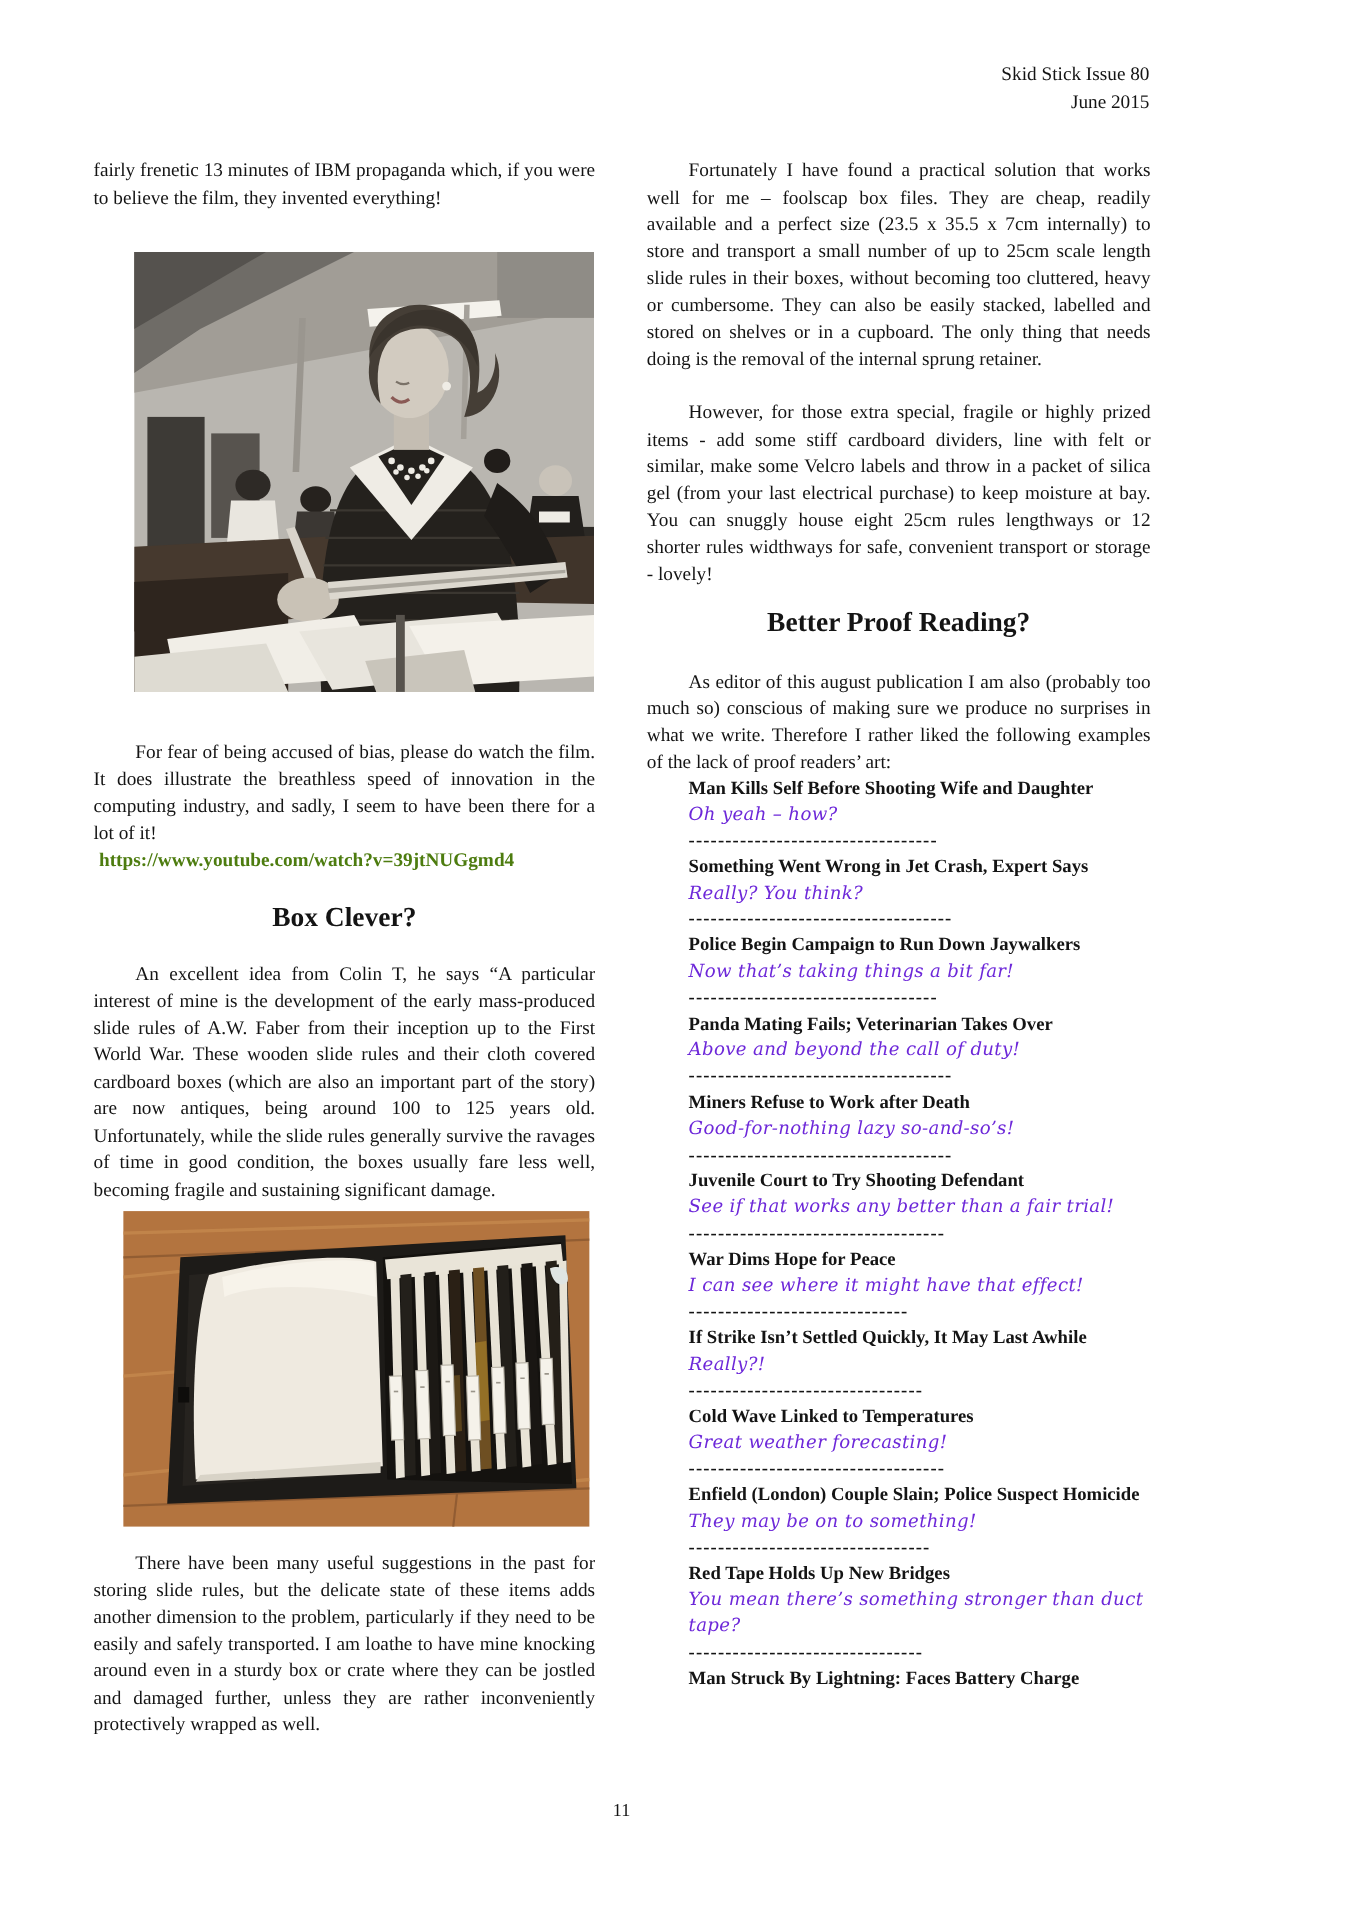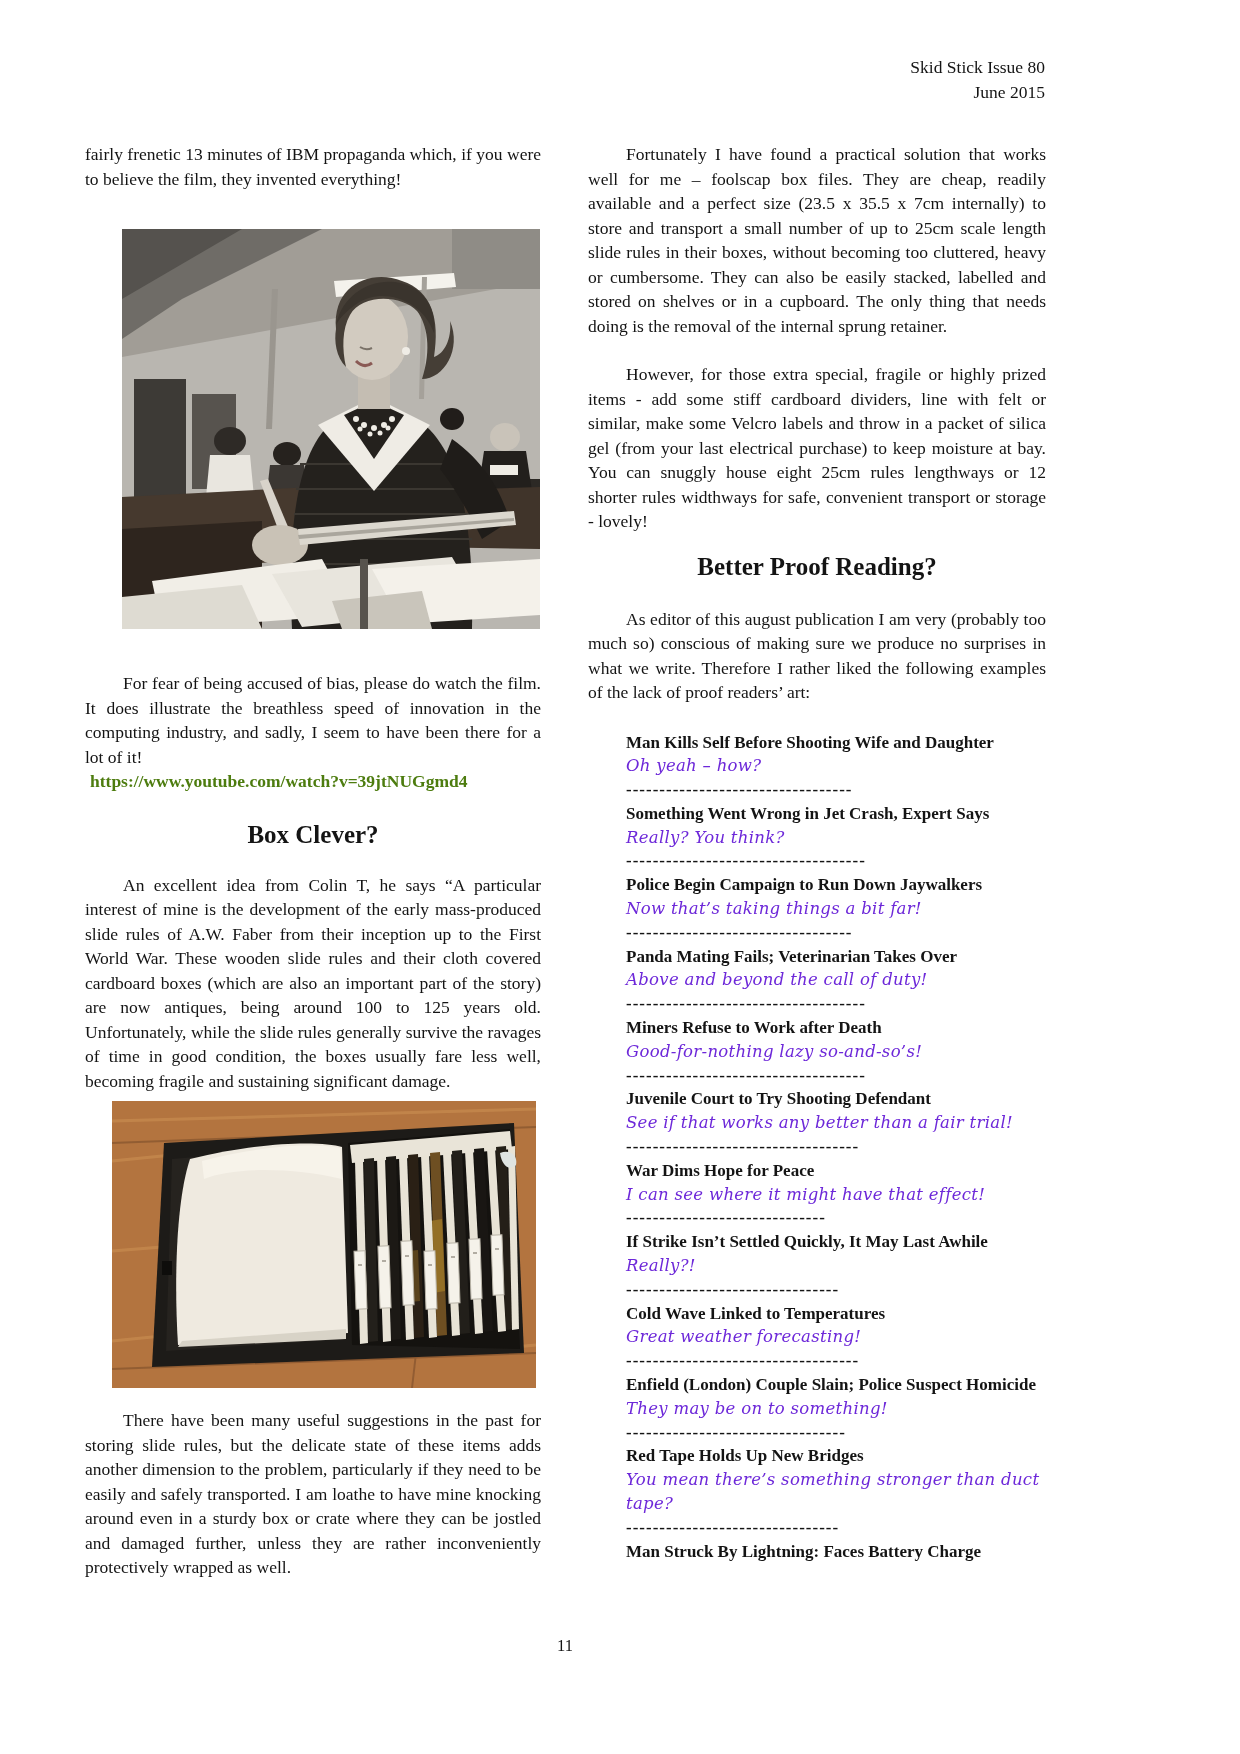--- a/index.html
+++ b/index.html
@@ -22,21 +22,21 @@
   }
   .section-heading{
     font-size:25px;font-weight:bold;text-align:center;margin:0;line-height:33px;
   }
   .photo{display:block;}
   .photo1{margin:38px 0 42px 37px;width:418px;height:400px;}
   .photo2{margin:8px 0 20px 27px;width:424px;height:287px;}
   .mt24{margin-top:24px;}
   .mt22{margin-top:22px;}
   .mt16{margin-top:16px;font-family:Liberation Serif, serif;}
-  .mt26{margin-top:26px;}
+  .mt26{}
   .headlines{padding-left:38px;line-height:23.8px;font-size:17px;}
   .hl-headline{font-weight:bold;text-align:justify;}
   .hl-comment{
     font-family:"DejaVu Serif", serif;font-style:italic;color:#6d28d9;
     font-size:16.5px;letter-spacing:0.3px;
   }
   .hl-divider{font-weight:bold;letter-spacing:1px;}
   .page-number{
     position:absolute;left:85px;top:1636px;width:960px;text-align:center;
     font-family:Liberation Serif, serif;font-size:16.5px;
@@ -223,21 +223,21 @@
 
   <p class="para">There have been many useful suggestions in the past for storing slide rules, but the delicate state of these items adds another dimension to the problem, particularly if they need to be easily and safely transported.  I am loathe to have mine knocking around even in a sturdy box or crate where they can be jostled and damaged further, unless they are rather inconveniently protectively wrapped as well.</p>
 </div>
 
 <div class="col col-right">
   <p class="para">Fortunately I have found a practical solution that works well for me – foolscap box files.  They are cheap, readily available and a perfect size (23.5 x 35.5 x 7cm internally) to store and transport a small number of up to 25cm scale length slide rules in their boxes, without becoming too cluttered, heavy or cumbersome.  They can also be easily stacked, labelled and stored on shelves or in a cupboard.  The only thing that needs doing is the removal of the internal sprung retainer.</p>
   <p class="para mt24">However, for those extra special, fragile or highly prized items - add some stiff cardboard dividers, line with felt or similar, make some Velcro labels and throw in a packet of silica gel (from your last electrical purchase) to keep moisture at bay.  You can snuggly house eight 25cm rules lengthways or 12 shorter rules widthways for safe, convenient transport or storage - lovely!</p>
 
   <h2 class="section-heading mt16">Better Proof Reading?</h2>
 
-  <p class="para mt24">As editor of this august publication I am very (probably too much so) conscious of making sure we produce no surprises in what we write. Therefore I rather liked the following examples of the lack of proof readers’ art:</p>
+  <p class="para mt24">As editor of this august publication I am also (probably too much so) conscious of making sure we produce no surprises in what we write. Therefore I rather liked the following examples of the lack of proof readers’ art:</p>
 
   <div class="headlines mt26">
     <div>
       <div class="hl-headline">Man Kills Self Before Shooting Wife and Daughter</div>
       <div class="hl-comment">Oh yeah – how?</div>
       <div class="hl-divider">----------------------------------</div>
     </div>
     <div>
       <div class="hl-headline">Something Went Wrong in Jet Crash, Expert Says</div>
       <div class="hl-comment">Really?  You think?</div>

